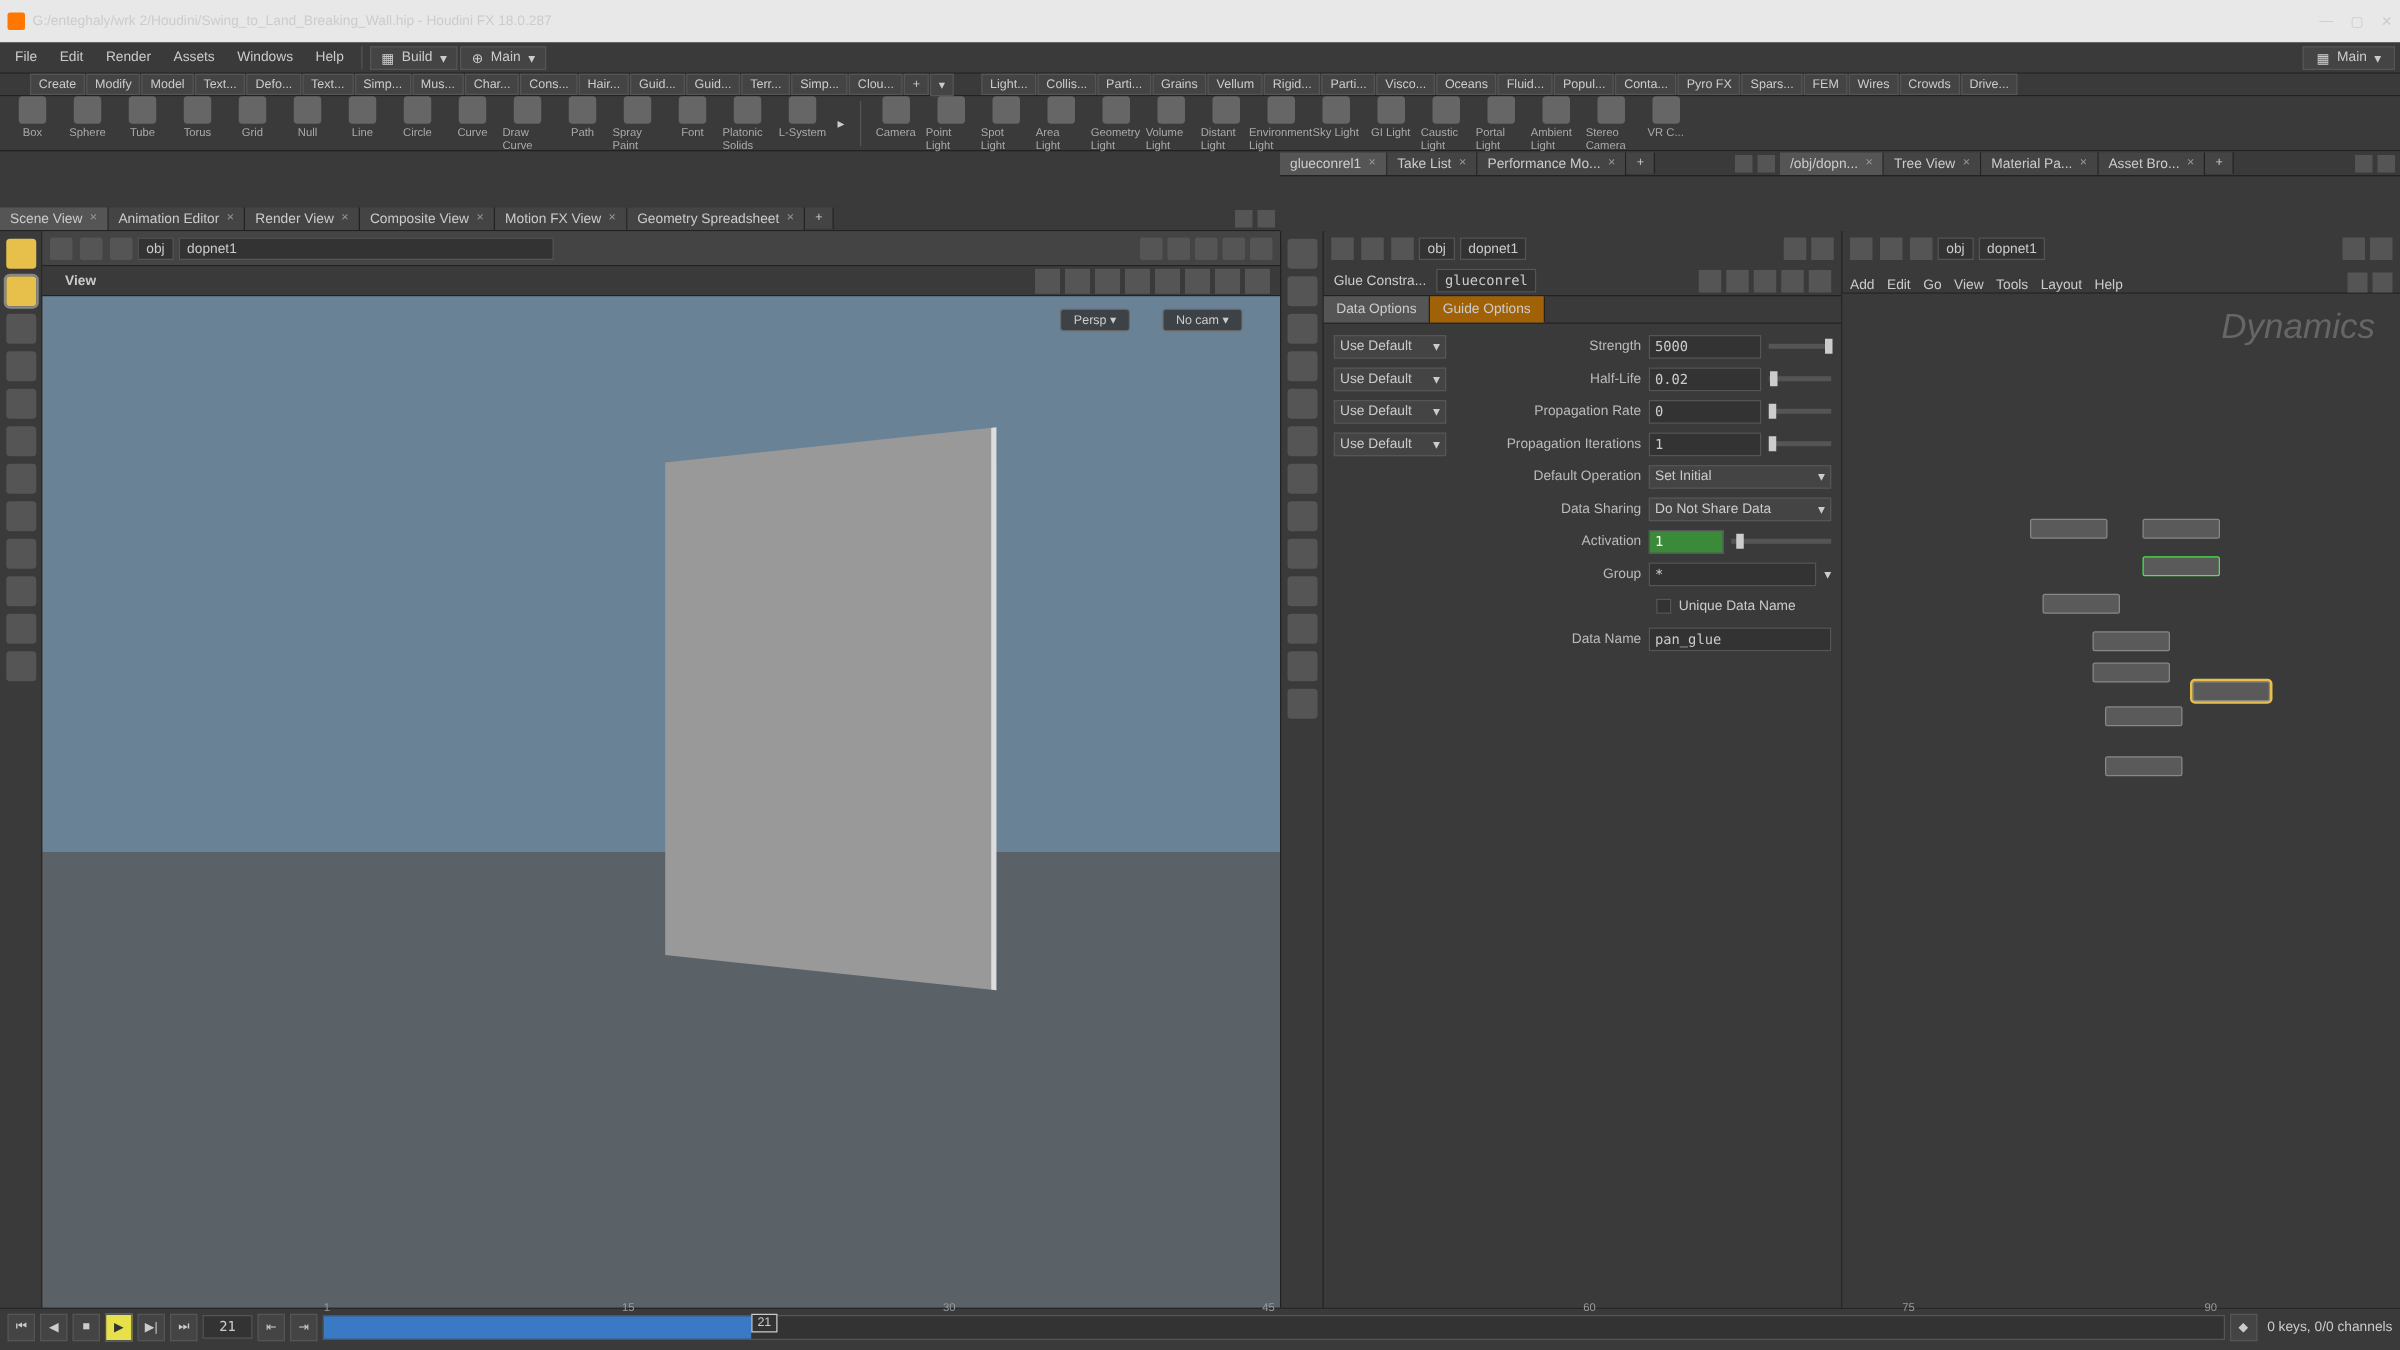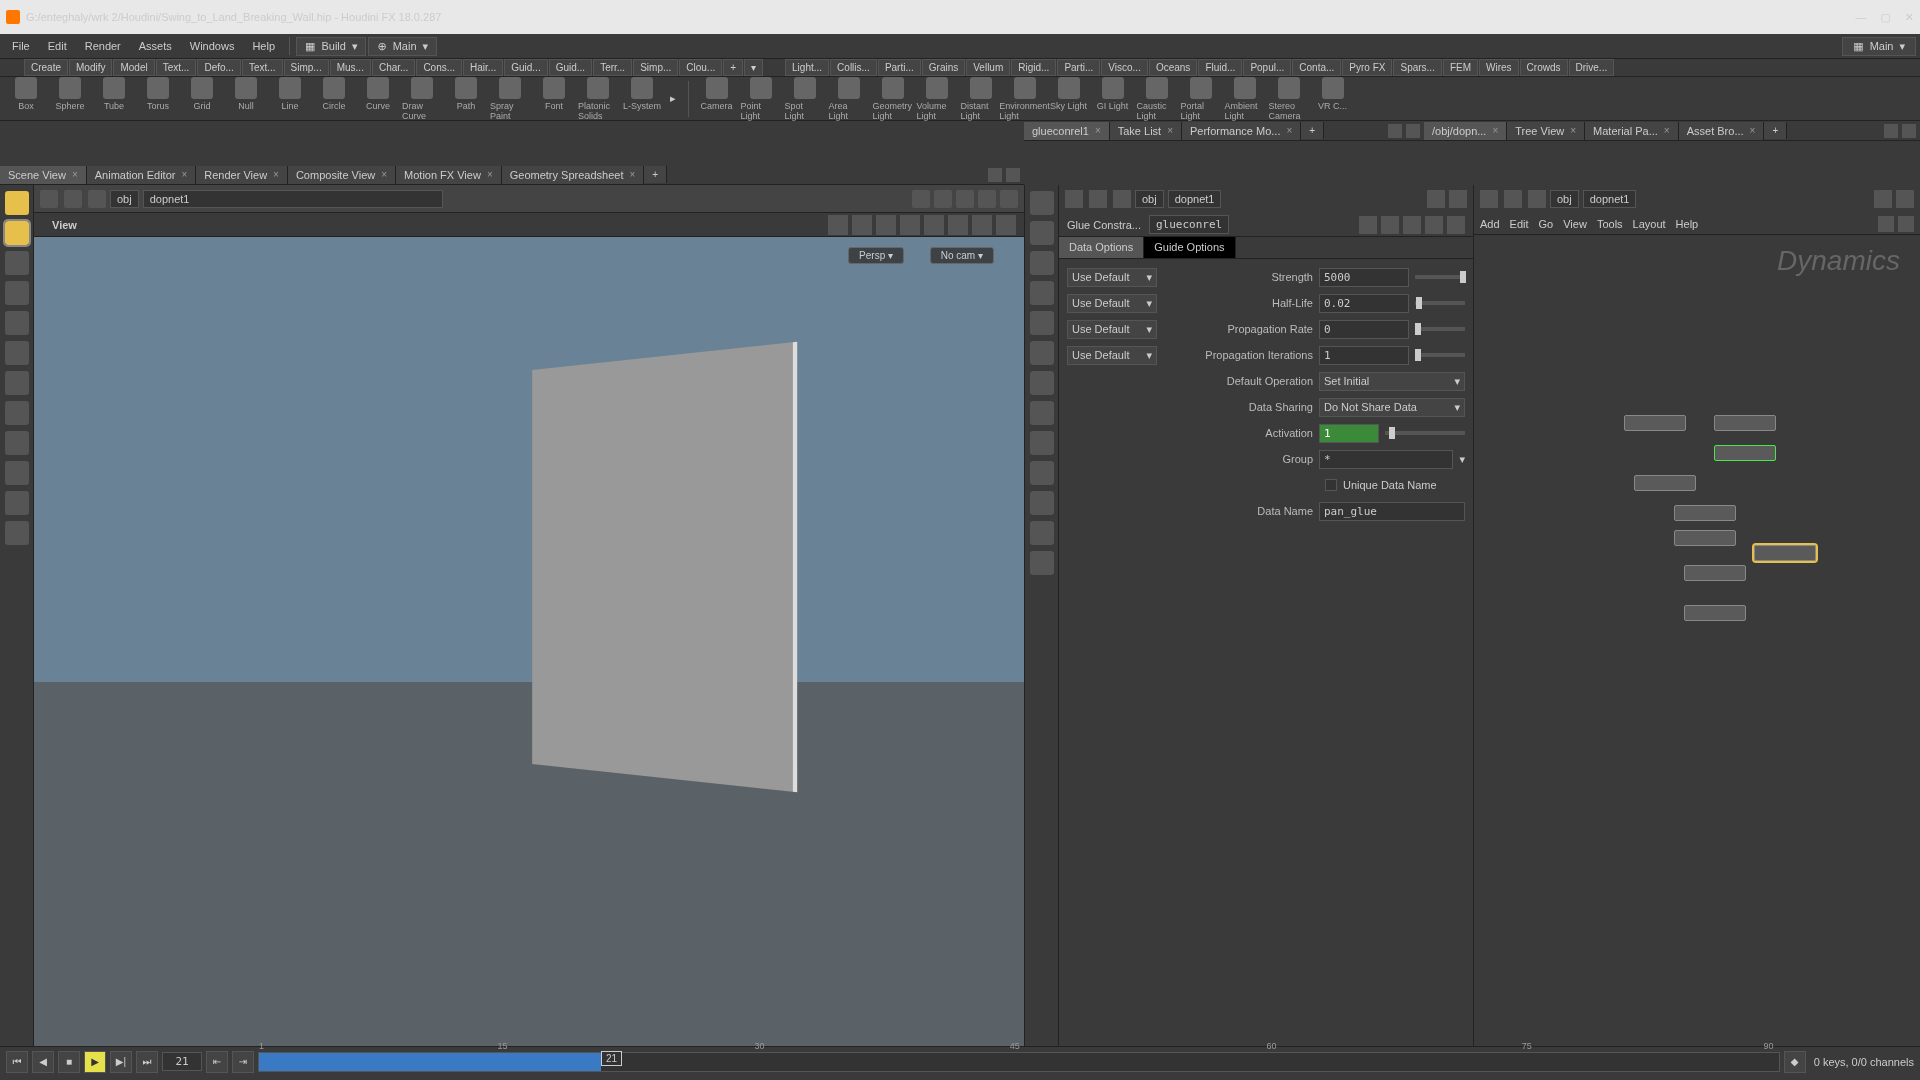--- a/index.html
+++ b/index.html
@@ -47,34 +47,34 @@
 .parmpane { flex:0 0 400px; background:#3a3a3a; border-left:1px solid #222; display:flex; flex-direction:column; }
 .pp-top { height:28px; display:flex; align-items:center; padding:0 6px; gap:6px; }
 .pp-top .ic { width:18px; height:18px; background:#555; }
 .pp-top .path { display:flex; gap:4px; }
 .pp-top .path .seg { padding:2px 6px; background:#333; border:1px solid #555; }
 .pp-header { height:24px; display:flex; align-items:center; padding:0 8px; gap:8px; border-bottom:1px solid #222; }
 .pp-header .name { font-family:monospace; background:#333; padding:2px 6px; border:1px solid #555; }
 .pp-header .icons { margin-left:auto; display:flex; gap:4px; }
 .pp-header .icons span { width:18px; height:18px; background:#555; }
 .pp-tabs { height:22px; display:flex; border-bottom:1px solid #222; }
-.pp-tabs .tab { padding:4px 10px; background:#000000; border-right:1px solid #222; cursor:pointer; }
+.pp-tabs .tab { padding:4px 10px; background:#a16207; border-right:1px solid #222; cursor:pointer; }
 .pp-tabs .tab.active { background:#555; }
 .pp-body { flex:1; padding:6px 8px; overflow:auto; }
 .parm-row { display:flex; align-items:center; height:24px; margin-bottom:2px; gap:6px; }
 .parm-row .lbl { width:150px; text-align:right; color:#bbb; }
 .parm-row .usedef { width:90px; background:#444; border:1px solid #555; padding:2px 4px; display:flex; align-items:center; justify-content:space-between; }
 .parm-row .val { flex:1; background:#333; border:1px solid #555; padding:2px 4px; font-family:monospace; }
 .parm-row .val.green { background:#3a8a3a; color:#fff; }
 .parm-row .slider { width:50px; height:4px; background:#555; position:relative; }
 .parm-row .slider .h { position:absolute; width:6px; height:12px; background:#ccc; top:-4px; }
 .parm-row .dd { flex:1; background:#444; border:1px solid #555; padding:2px 4px; display:flex; justify-content:space-between; }
 .parm-row .chk { width:12px; height:12px; background:#333; border:1px solid #555; }
 .netpane { flex:1; background:#3a3a3a; border-left:1px solid #222; display:flex; flex-direction:column; }
-.np-menubar { height:22px; display:flex; align-items:center; padding:0 6px; gap:10px; border-bottom:1px solid #222; }
+.np-menubar { height:22px; display:flex; align-items:flex-end; padding:0 6px; gap:10px; border-bottom:1px solid #222; }
 .np-canvas { flex:1; background:#3a3a3a; position:relative; }
 .np-canvas .stamp { position:absolute; right:20px; top:10px; font-size:28px; font-style:italic; color:#666; }
 .np-canvas .node { position:absolute; width:62px; height:16px; background:#5a5a5a; border:1px solid #888; border-radius:2px; }
 .np-canvas .node.green { border-color:#4ae64a; }
 .np-canvas .node.sel { outline:2px solid #e6c04a; }
 .timeline { height:60px; background:#3a3a3a; border-top:1px solid #222; display:flex; flex-direction:column; }
 .tl-row { flex:1; display:flex; align-items:center; padding:0 6px; gap:4px; }
 .tl-btn { width:22px; height:22px; background:#444; border:1px solid #555; display:flex; align-items:center; justify-content:center; cursor:pointer; font-size:10px; }
 .tl-btn.play { background:#e6e04a; color:#333; }
 .tl-track { flex:1; height:20px; background:#333; position:relative; border:1px solid #555; }

